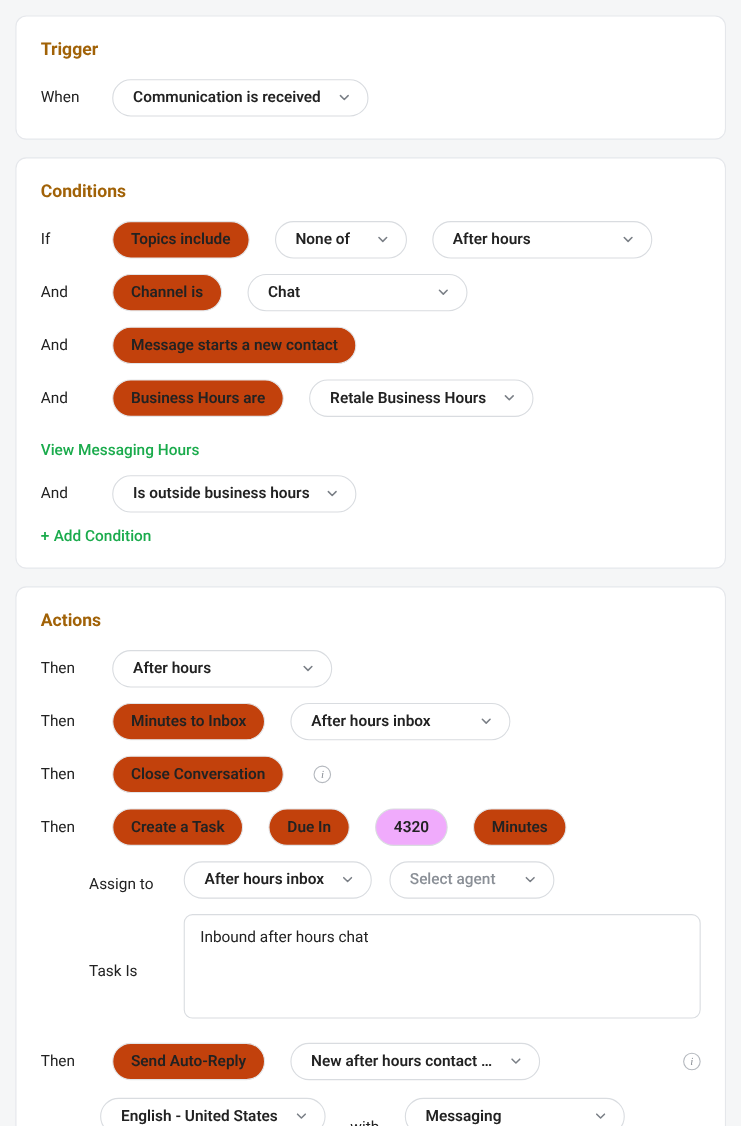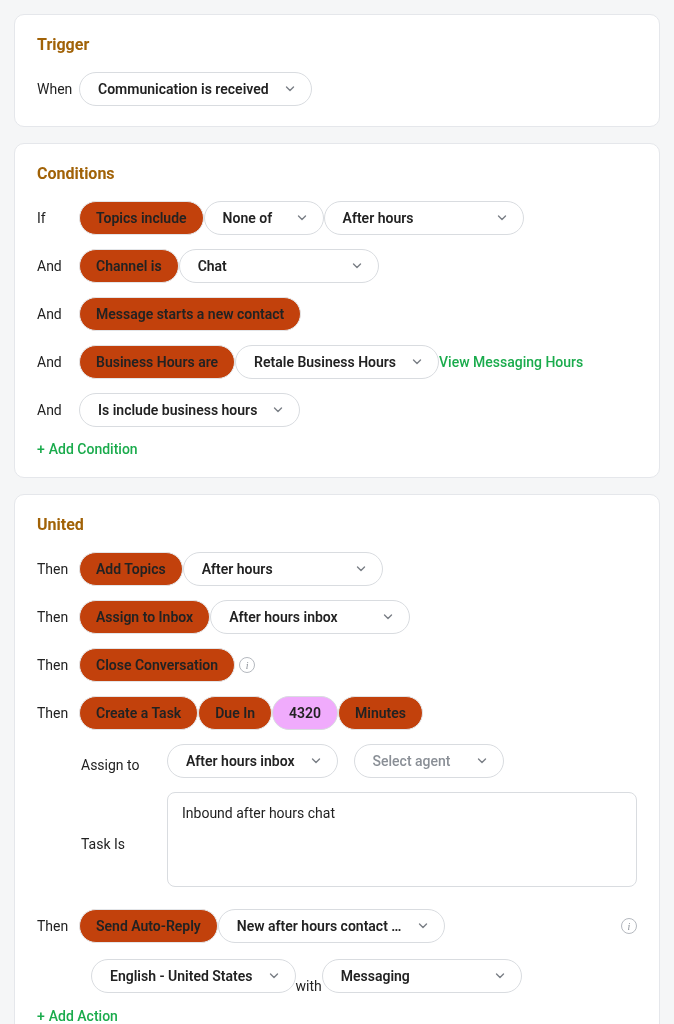--- a/index.html
+++ b/index.html
@@ -19,21 +19,21 @@
   }
   .card h2 {
     font-size: 16px;
     font-weight: 700;
     margin-bottom: 18px;
     color: #a16207;
   }
   .row {
     display: flex;
     align-items: center;
-    gap: 0;
+    gap: 23px;
     margin-bottom: 14px;
     flex-wrap: wrap;
   }
   .row:last-child { margin-bottom: 0; }
   .label {
     font-size: 14px;
     color: #222;
     min-width: 42px;
   }
   .label-sm {
@@ -198,49 +198,48 @@
       <svg class="chev" viewBox="0 0 20 20">
           <path d="M5 7l5 5 5-5" stroke="#7a7f86" stroke-width="2" fill="none" stroke-linecap="round" stroke-linejoin="round"></path>
         </svg>
     </div>
     <span class="link-green">View Messaging Hours</span>
   </div>
 
   <div class="row">
     <span class="label">And</span>
     <div class="select">
-      <span>Is include business hours</span>
+      <span>Is outside business hours</span>
       <svg class="chev" viewBox="0 0 20 20">
           <path d="M5 7l5 5 5-5" stroke="#7a7f86" stroke-width="2" fill="none" stroke-linecap="round" stroke-linejoin="round"></path>
         </svg>
     </div>
   </div>
 
   <div class="row add-row">
     <span class="link-green"><span class="plus">+</span><span>Add Condition</span></span>
   </div>
 </div>
 
 <div class="card">
-  <h2>United</h2>
-
-  <div class="row">
-    <span class="label">Then</span>
-    <div class="chip">Add Topics</div>
+  <h2>Actions</h2>
+
+  <div class="row">
+    <span class="label">Then</span>
     <div class="select wide-2">
       <span>After hours</span>
       <svg class="chev" viewBox="0 0 20 20">
           <path d="M5 7l5 5 5-5" stroke="#7a7f86" stroke-width="2" fill="none" stroke-linecap="round" stroke-linejoin="round"></path>
         </svg>
     </div>
   </div>
 
   <div class="row">
     <span class="label">Then</span>
-    <div class="chip">Assign to Inbox</div>
+    <div class="chip">Minutes to Inbox</div>
     <div class="select wide-2">
       <span>After hours inbox</span>
       <svg class="chev" viewBox="0 0 20 20">
           <path d="M5 7l5 5 5-5" stroke="#7a7f86" stroke-width="2" fill="none" stroke-linecap="round" stroke-linejoin="round"></path>
         </svg>
     </div>
   </div>
 
   <div class="row">
     <span class="label">Then</span>

